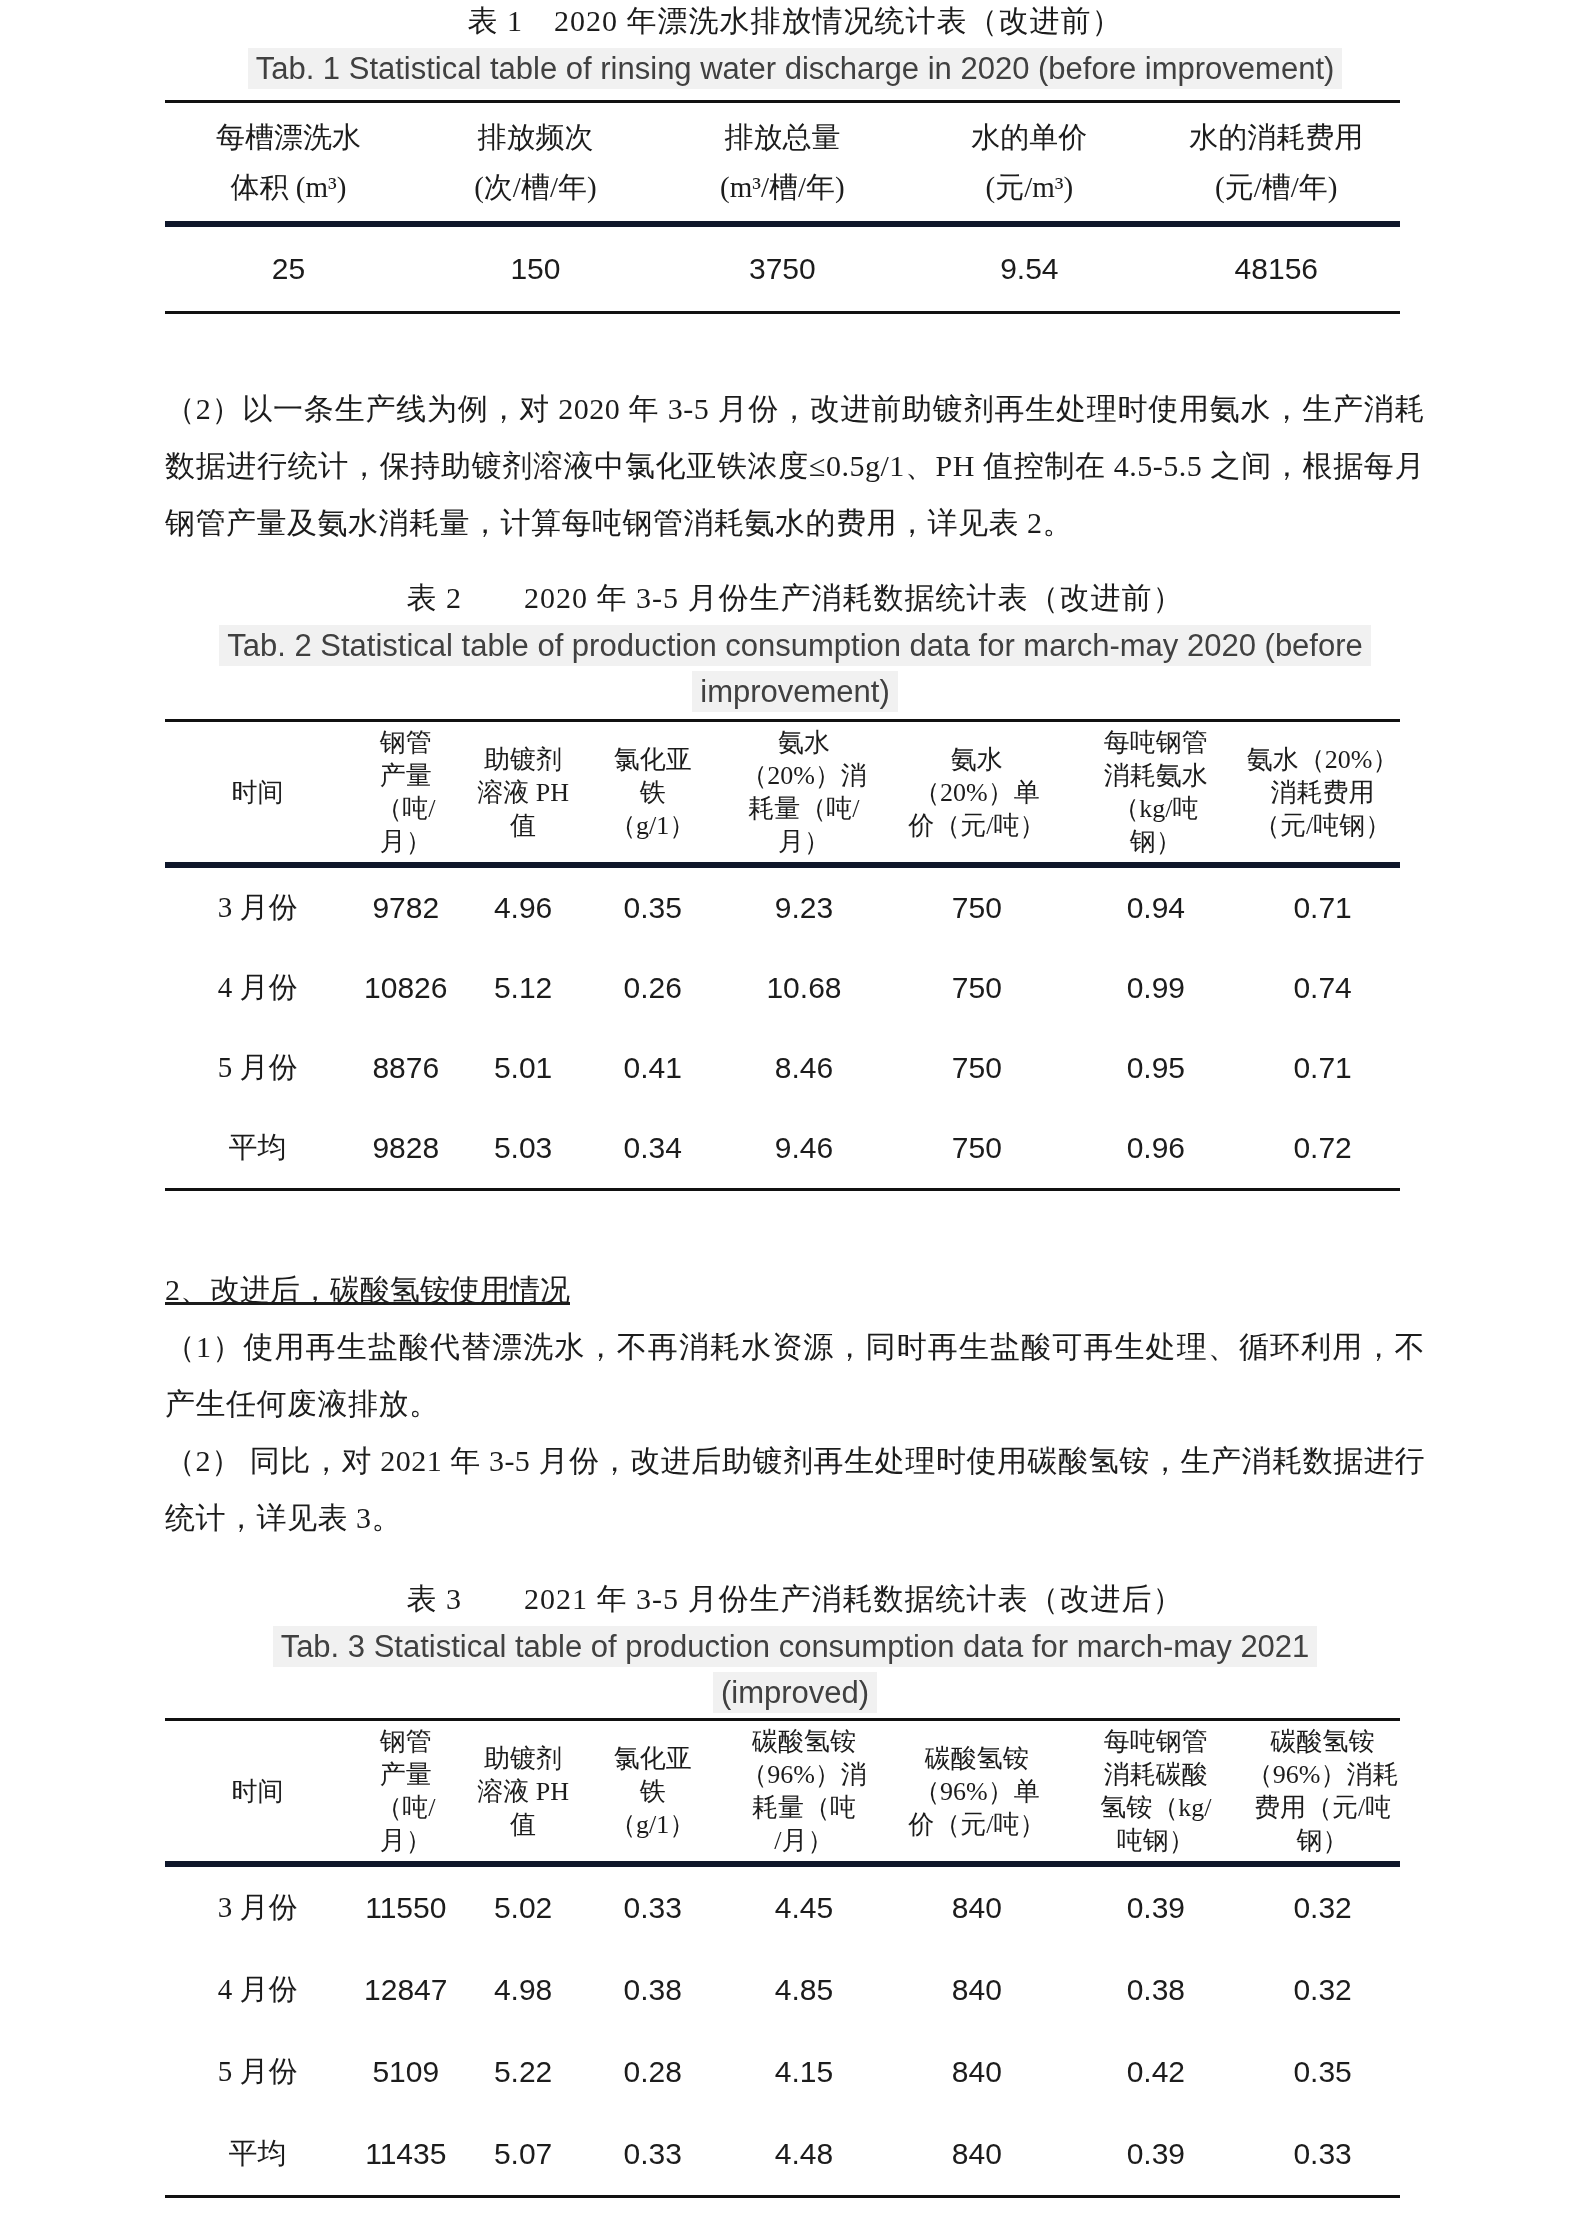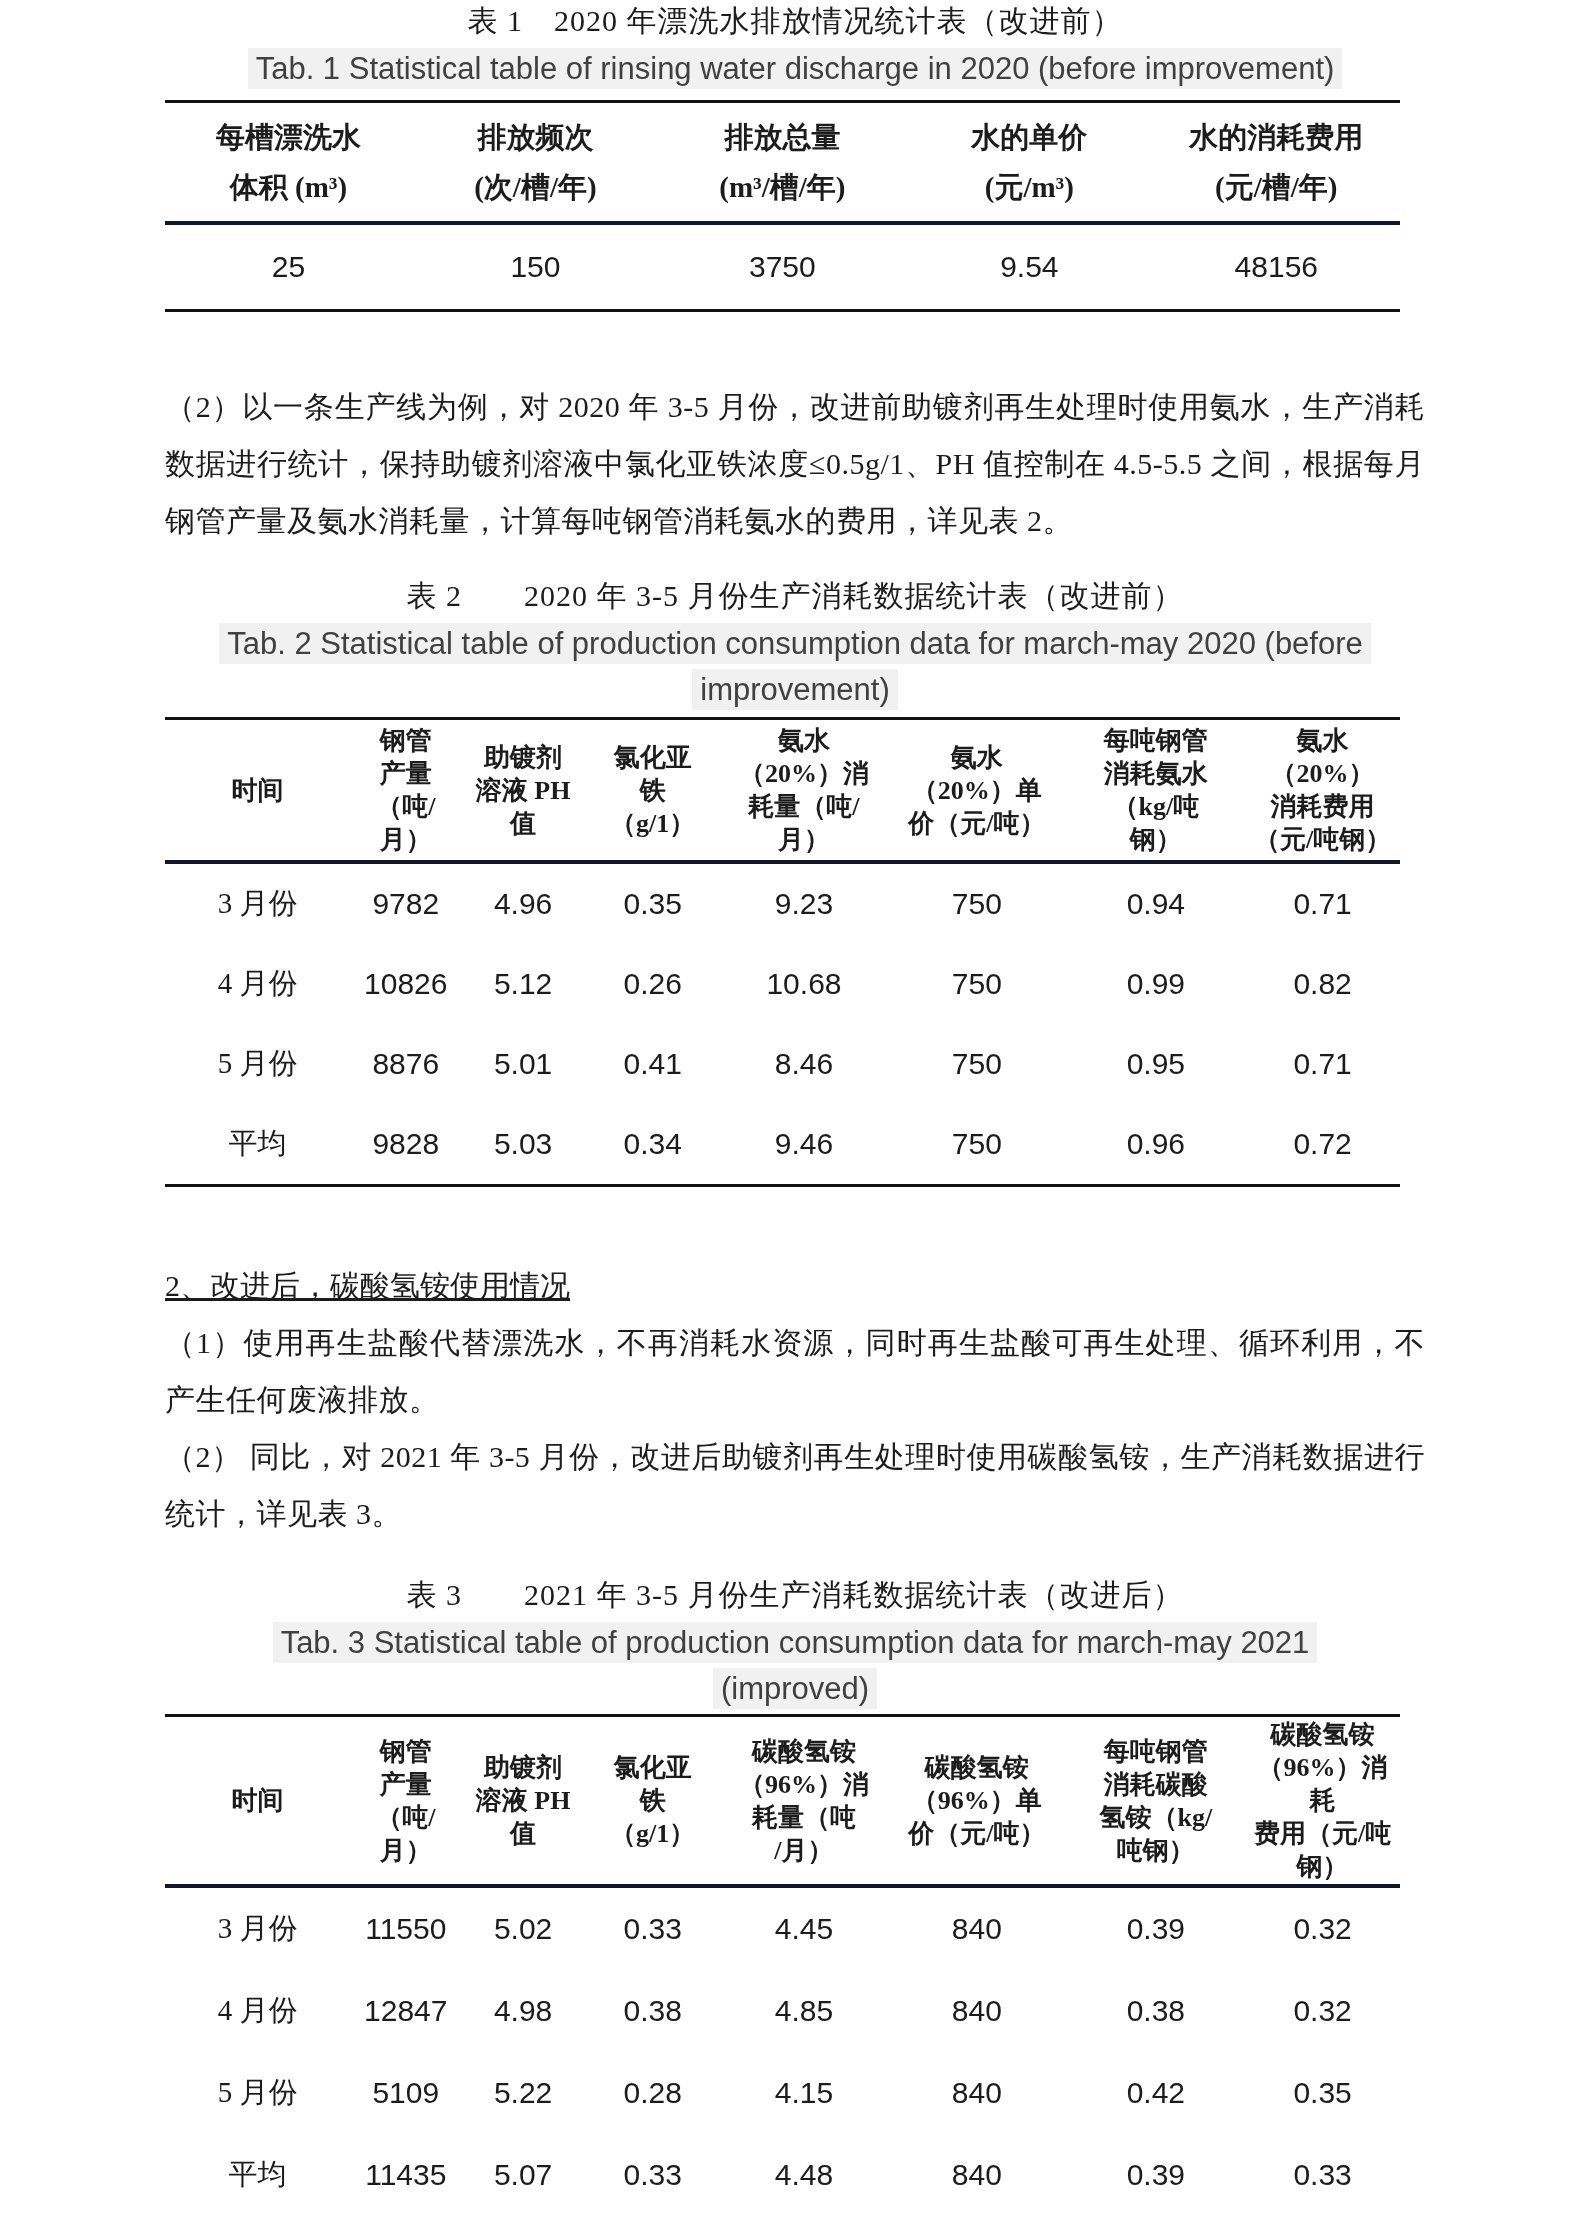--- a/index.html
+++ b/index.html
@@ -19,22 +19,22 @@
   }
   .hl {
     background:#f1f1f1; padding:3px 8px; white-space:pre-line;
     -webkit-box-decoration-break:clone; box-decoration-break:clone;
   }
 
   
   table { border-collapse:collapse; width:98%; table-layout:fixed; margin:0 auto 0 0; }
   .dtable { border-top:3px solid #111; border-bottom:3px solid #111; }
   .dtable th {
-    font-weight:bold; text-align:center; vertical-align:middle;
-    border-bottom:4px solid #0f172a; white-space:pre-line;
+    font-weight:normal; text-align:center; vertical-align:middle;
+    border-bottom:6px solid #0f172a; white-space:pre-line;
   }
   .dtable td { text-align:center; vertical-align:middle; }
 
   
   .t1 { margin-top:8px; }
   .t1 th { height:116px; font-size:29px; line-height:50px; }
   .t1 td { height:82px; font-size:30px; font-family:"Liberation Sans", sans-serif; }
   .t1 col { width:20%; }
 
   
@@ -158,21 +158,21 @@
         <td class="num">0.71</td>
       </tr>
       <tr>
         <td class="rowlabel">4 月份</td>
         <td class="num">10826</td>
         <td class="num">5.12</td>
         <td class="num">0.26</td>
         <td class="num">10.68</td>
         <td class="num">750</td>
         <td class="num">0.99</td>
-        <td class="num">0.82</td>
+        <td class="num">0.74</td>
       </tr>
       <tr>
         <td class="rowlabel">5 月份</td>
         <td class="num">8876</td>
         <td class="num">5.01</td>
         <td class="num">0.41</td>
         <td class="num">8.46</td>
         <td class="num">750</td>
         <td class="num">0.95</td>
         <td class="num">0.71</td>

